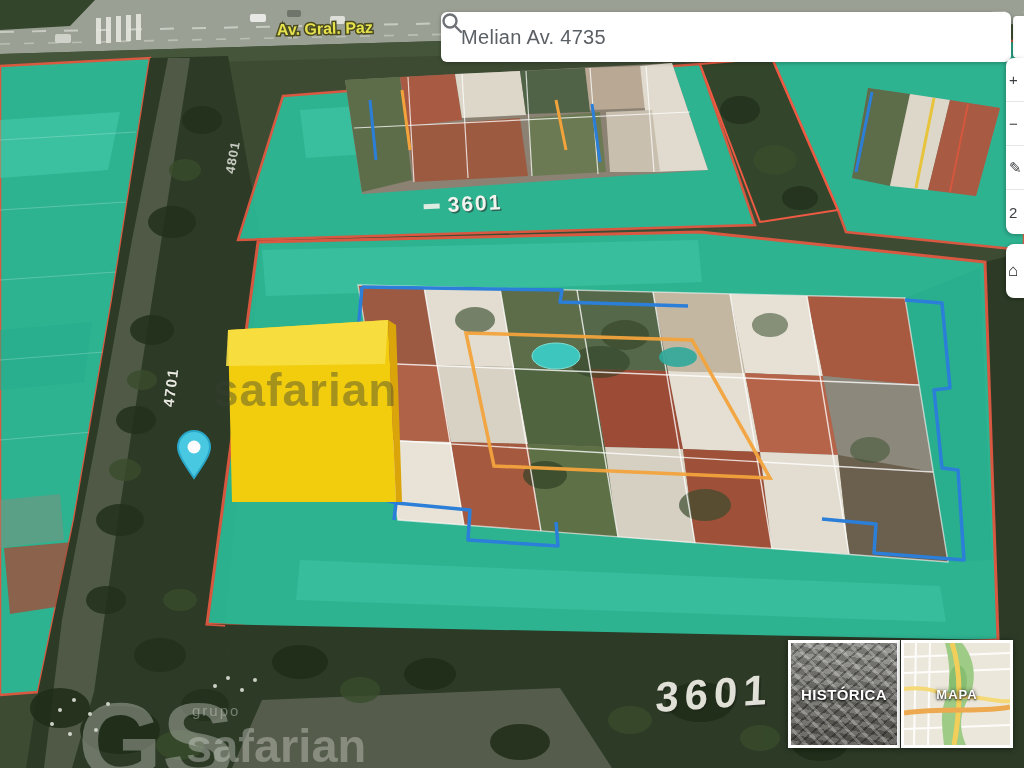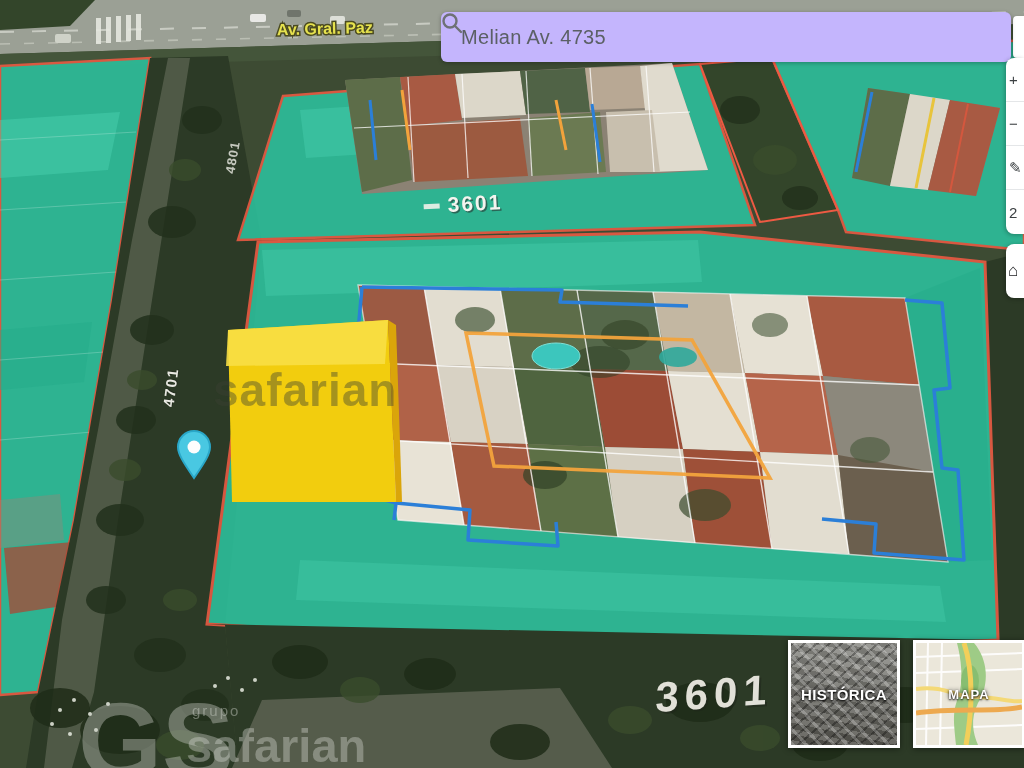--- a/index.html
+++ b/index.html
@@ -3,39 +3,39 @@
 <meta charset="utf-8">
 <style>
   html,body{margin:0;padding:0;background:#222;}
   .stage{position:relative;width:1024px;height:768px;overflow:hidden;
          font-family:"Liberation Sans",sans-serif;background:#3d4b33;}
   .stage svg{position:absolute;left:0;top:0;}
   svg text{font-family:"Liberation Sans",sans-serif;}
 
   
   .searchbar{position:absolute;left:441px;top:12px;width:570px;height:50px;
-    background:#c4b5fd;border-radius:6px;box-shadow:0 1px 4px rgba(0,0,0,.28);
+    background:#ffffff;border-radius:6px;box-shadow:0 1px 4px rgba(0,0,0,.28);
     display:flex;align-items:center;gap:17px;padding:0 20px;box-sizing:border-box;z-index:6;text-align:right;}
   .searchbar .q{font-size:20px;color:#5b6065;letter-spacing:.3px;white-space:nowrap;}
   .corner-box{position:absolute;left:1013px;top:16px;width:11px;height:42px;background:#fff;
     border-radius:4px 0 0 4px;box-shadow:-1px 1px 3px rgba(0,0,0,.25);z-index:5;}
 
   
   .tools{position:absolute;left:1006px;top:58px;width:18px;height:176px;background:#fff;
     border-radius:8px 0 0 8px;box-shadow:-1px 1px 4px rgba(0,0,0,.28);z-index:6;overflow:hidden;}
   .tools .trow{height:44px;box-sizing:border-box;border-bottom:1px solid #e4e6e8;
     display:flex;align-items:center;padding-left:3px;font-size:15px;color:#3c4043;
     white-space:nowrap;overflow:hidden;}
   .tools .trow:last-child{border-bottom:none;}
   .tool2{position:absolute;left:1006px;top:244px;width:18px;height:54px;background:#fff;
     border-radius:8px 0 0 8px;box-shadow:-1px 1px 4px rgba(0,0,0,.28);z-index:6;overflow:hidden;
     display:flex;align-items:center;padding-left:2px;font-size:17px;font-weight:bold;color:#202124;}
 
   
-  .layers{position:absolute;left:788px;top:640px;display:flex;gap:13px;z-index:6;}
+  .layers{position:absolute;left:788px;top:640px;display:flex;gap:1px;z-index:6;}
   .tile{width:106px;height:102px;border:3px solid #fff;box-shadow:0 1px 6px rgba(0,0,0,.45);
     position:relative;display:flex;align-items:center;justify-content:center;overflow:hidden;}
   .tile .tlabel{position:relative;z-index:2;color:#fff;font-weight:bold;
     text-shadow:0 1px 2px rgba(0,0,0,.9),0 0 4px rgba(0,0,0,.7);}
   .tile-hist{background:
     repeating-linear-gradient(47deg,rgba(255,255,255,.22) 0 3px,rgba(0,0,0,0) 3px 10px),
     repeating-linear-gradient(-41deg,rgba(0,0,0,.30) 0 2px,rgba(0,0,0,0) 2px 8px),
     repeating-linear-gradient(12deg,rgba(255,255,255,.12) 0 5px,rgba(0,0,0,.12) 5px 11px),
     linear-gradient(#8d8d88,#56554f);}
   .tile-hist .tlabel{font-size:15px;letter-spacing:.4px;}

